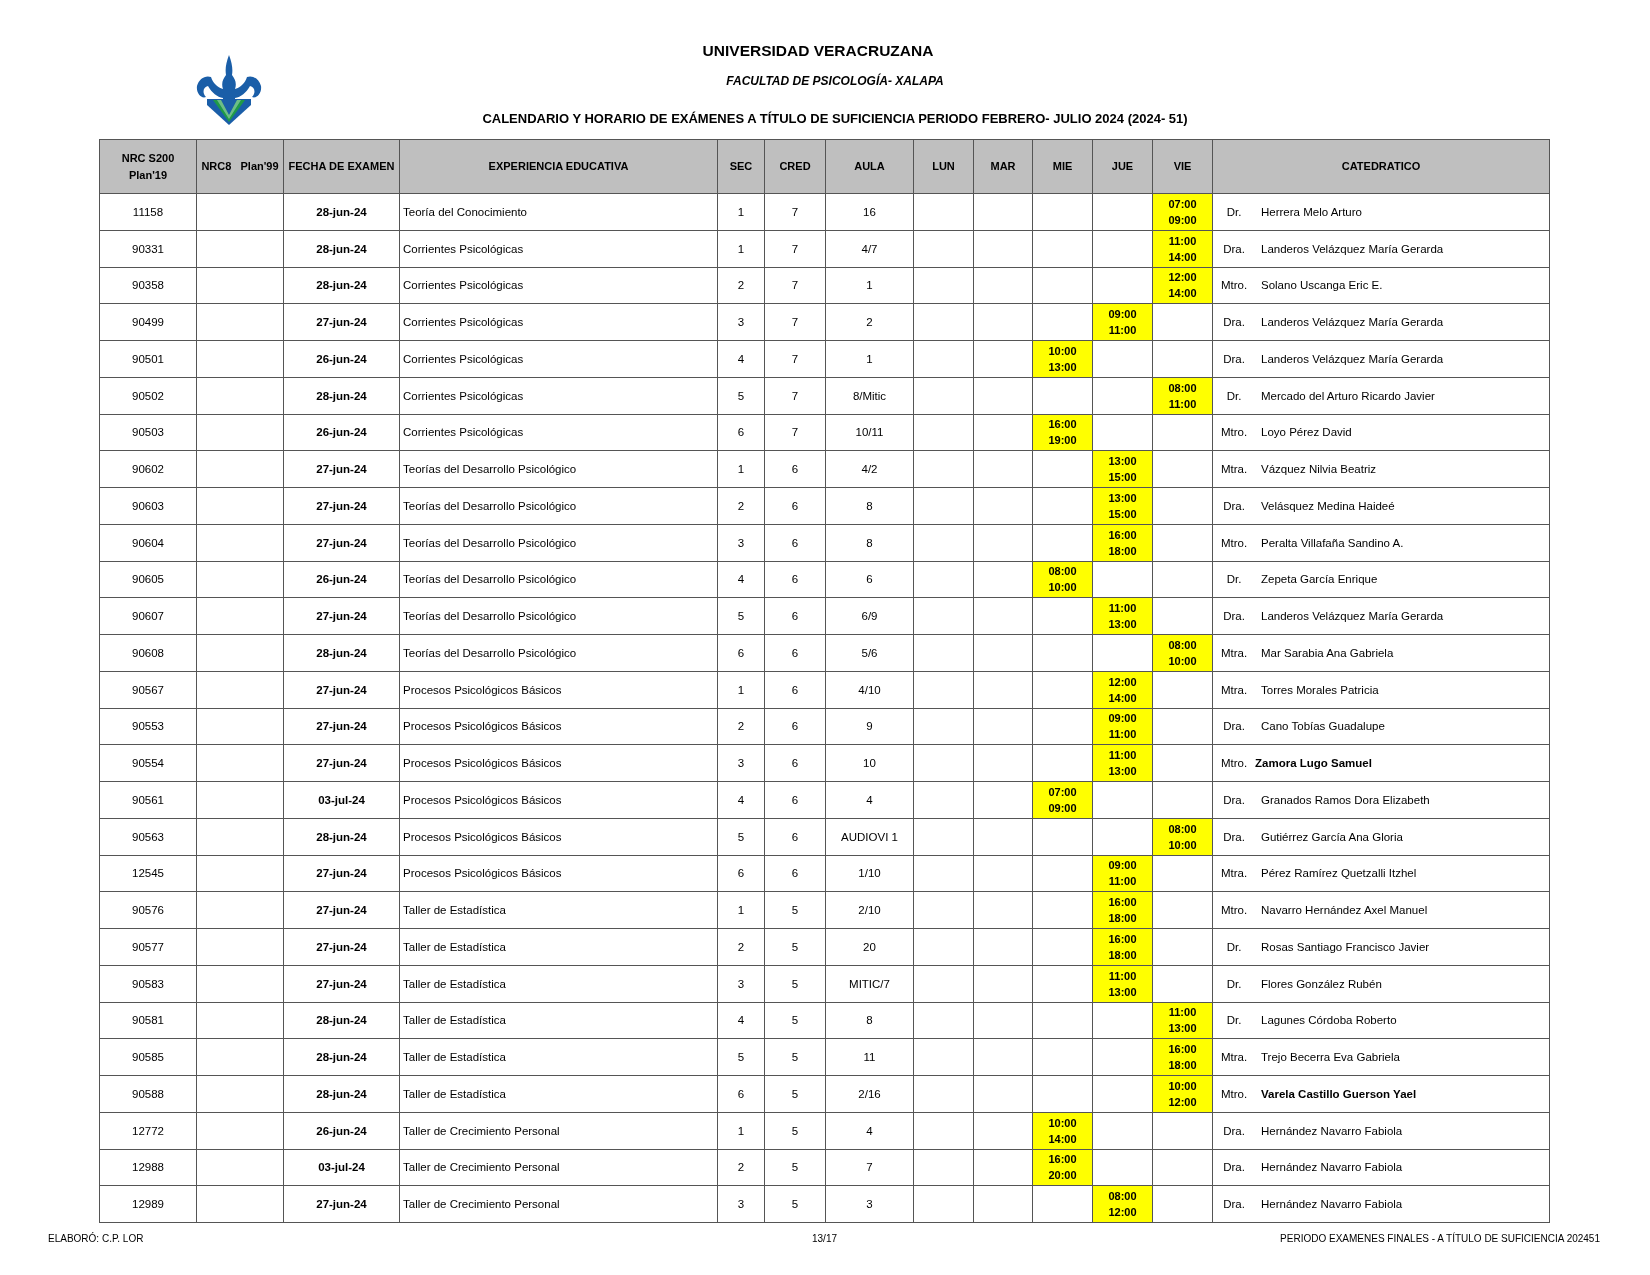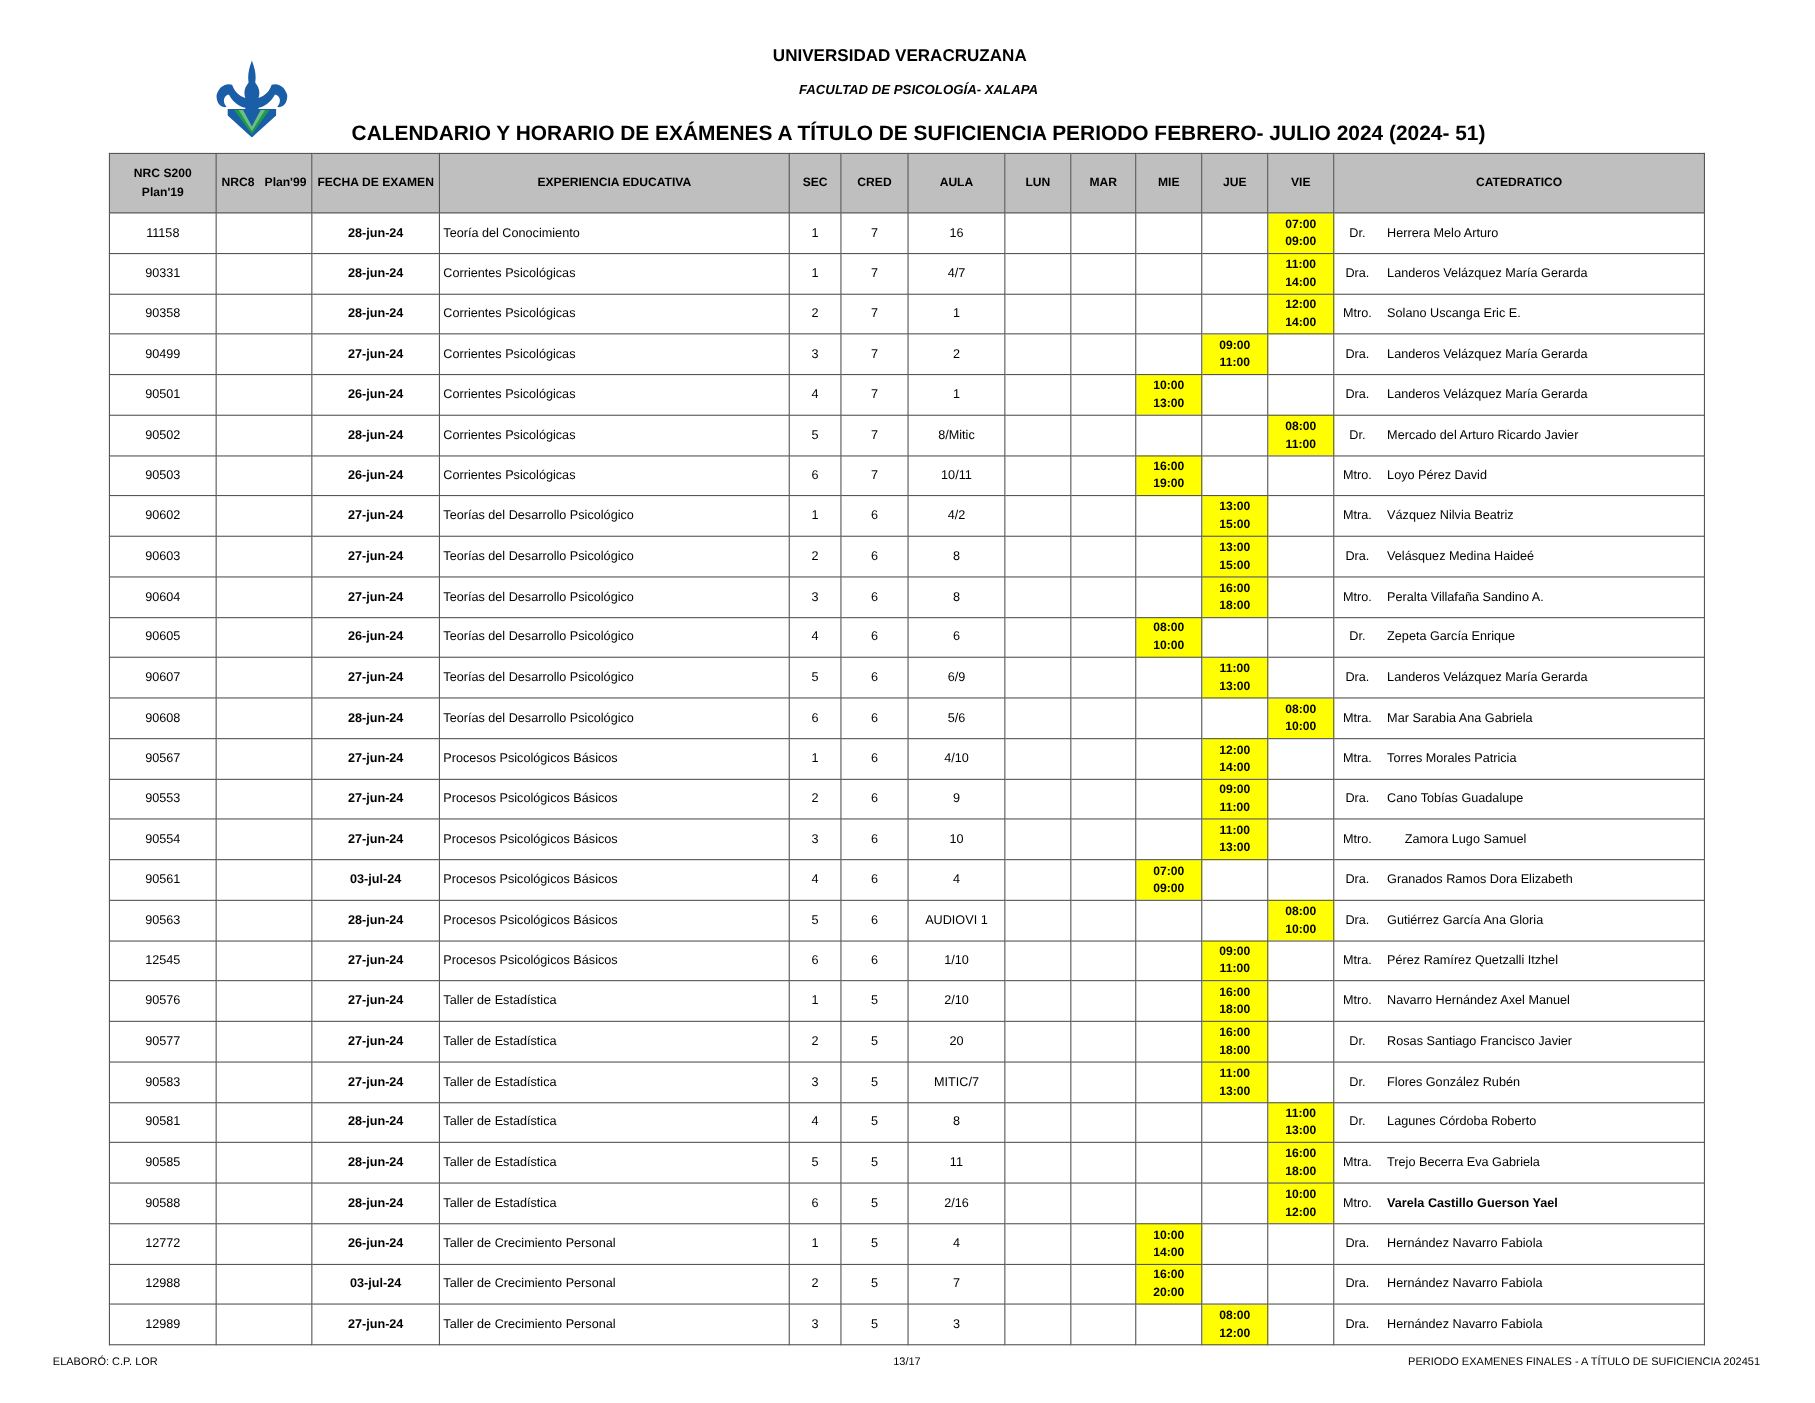--- a/index.html
+++ b/index.html
@@ -5,21 +5,21 @@
   html, body { margin:0; padding:0; background:#ffffff; }
   body { width:1650px; height:1275px; position:relative; overflow:hidden;
          font-family:"Liberation Sans", sans-serif; color:#000; }
   .logo { position:absolute; left:193px; top:53px; width:72px; height:72px; }
   .title1 { position:absolute; left:0; width:1616px; top:42px; text-align:center;
             font-weight:bold; font-size:15.5px; padding-left:20px; box-sizing:border-box;}
   .title1 span, .title2 span, .title3 span { display:inline-block; }
   .title2 { position:absolute; left:0; width:1650px; top:74px; text-align:center;
             font-weight:bold; font-style:italic; font-size:12px; padding-left:20px; box-sizing:border-box;}
   .title3 { position:absolute; left:0; width:1650px; top:111px; text-align:center;
-            font-weight:bold; font-size:19px; padding-left:20px; box-sizing:border-box;}
+            font-weight:bold; font-size:13px; padding-left:20px; box-sizing:border-box;}
   table.sched { position:absolute; left:99px; top:139px; border-collapse:collapse;
                 table-layout:fixed; width:1450px; font-family:"Liberation Sans", sans-serif; font-size:11.5px; }
   table.sched th, table.sched td { border:1.5px solid #555; padding:0; box-sizing:border-box; }
   table.sched thead th { background:#bfbfbf; height:54px; font-weight:bold; font-size:11px; text-align:center; vertical-align:middle; line-height:17px;}
   table.sched tbody td { height:36.75px; text-align:center; vertical-align:middle; }
   td.left { text-align:left !important; padding-left:3px !important; }
   td.date { font-weight:bold; }
   td.time { background:#ffff00; font-weight:bold; line-height:16px; font-size:11px; }
   td.time span { display:block; }
   td.prof { text-align:left !important; }
@@ -356,21 +356,21 @@
         <td>6</td>
         <td>10</td>
         <td></td>
         <td></td>
         <td></td>
         <td class="time">
           <span>11:00</span>
           <span>13:00</span>
         </td>
         <td></td>
-        <td class="prof"><span class="ttl">Mtro.</span><span style="margin-left: 22px;">Zamora Lugo Samuel</span></td>
+        <td class="prof"><span class="ttl">Mtro.</span><span style="margin-left: 0; font-weight: bold;">Zamora Lugo Samuel</span></td>
       </tr>
       <tr>
         <td>90561</td>
         <td></td>
         <td class="date">03-jul-24</td>
         <td class="left">Procesos Psicológicos Básicos</td>
         <td>4</td>
         <td>6</td>
         <td>4</td>
         <td></td>

